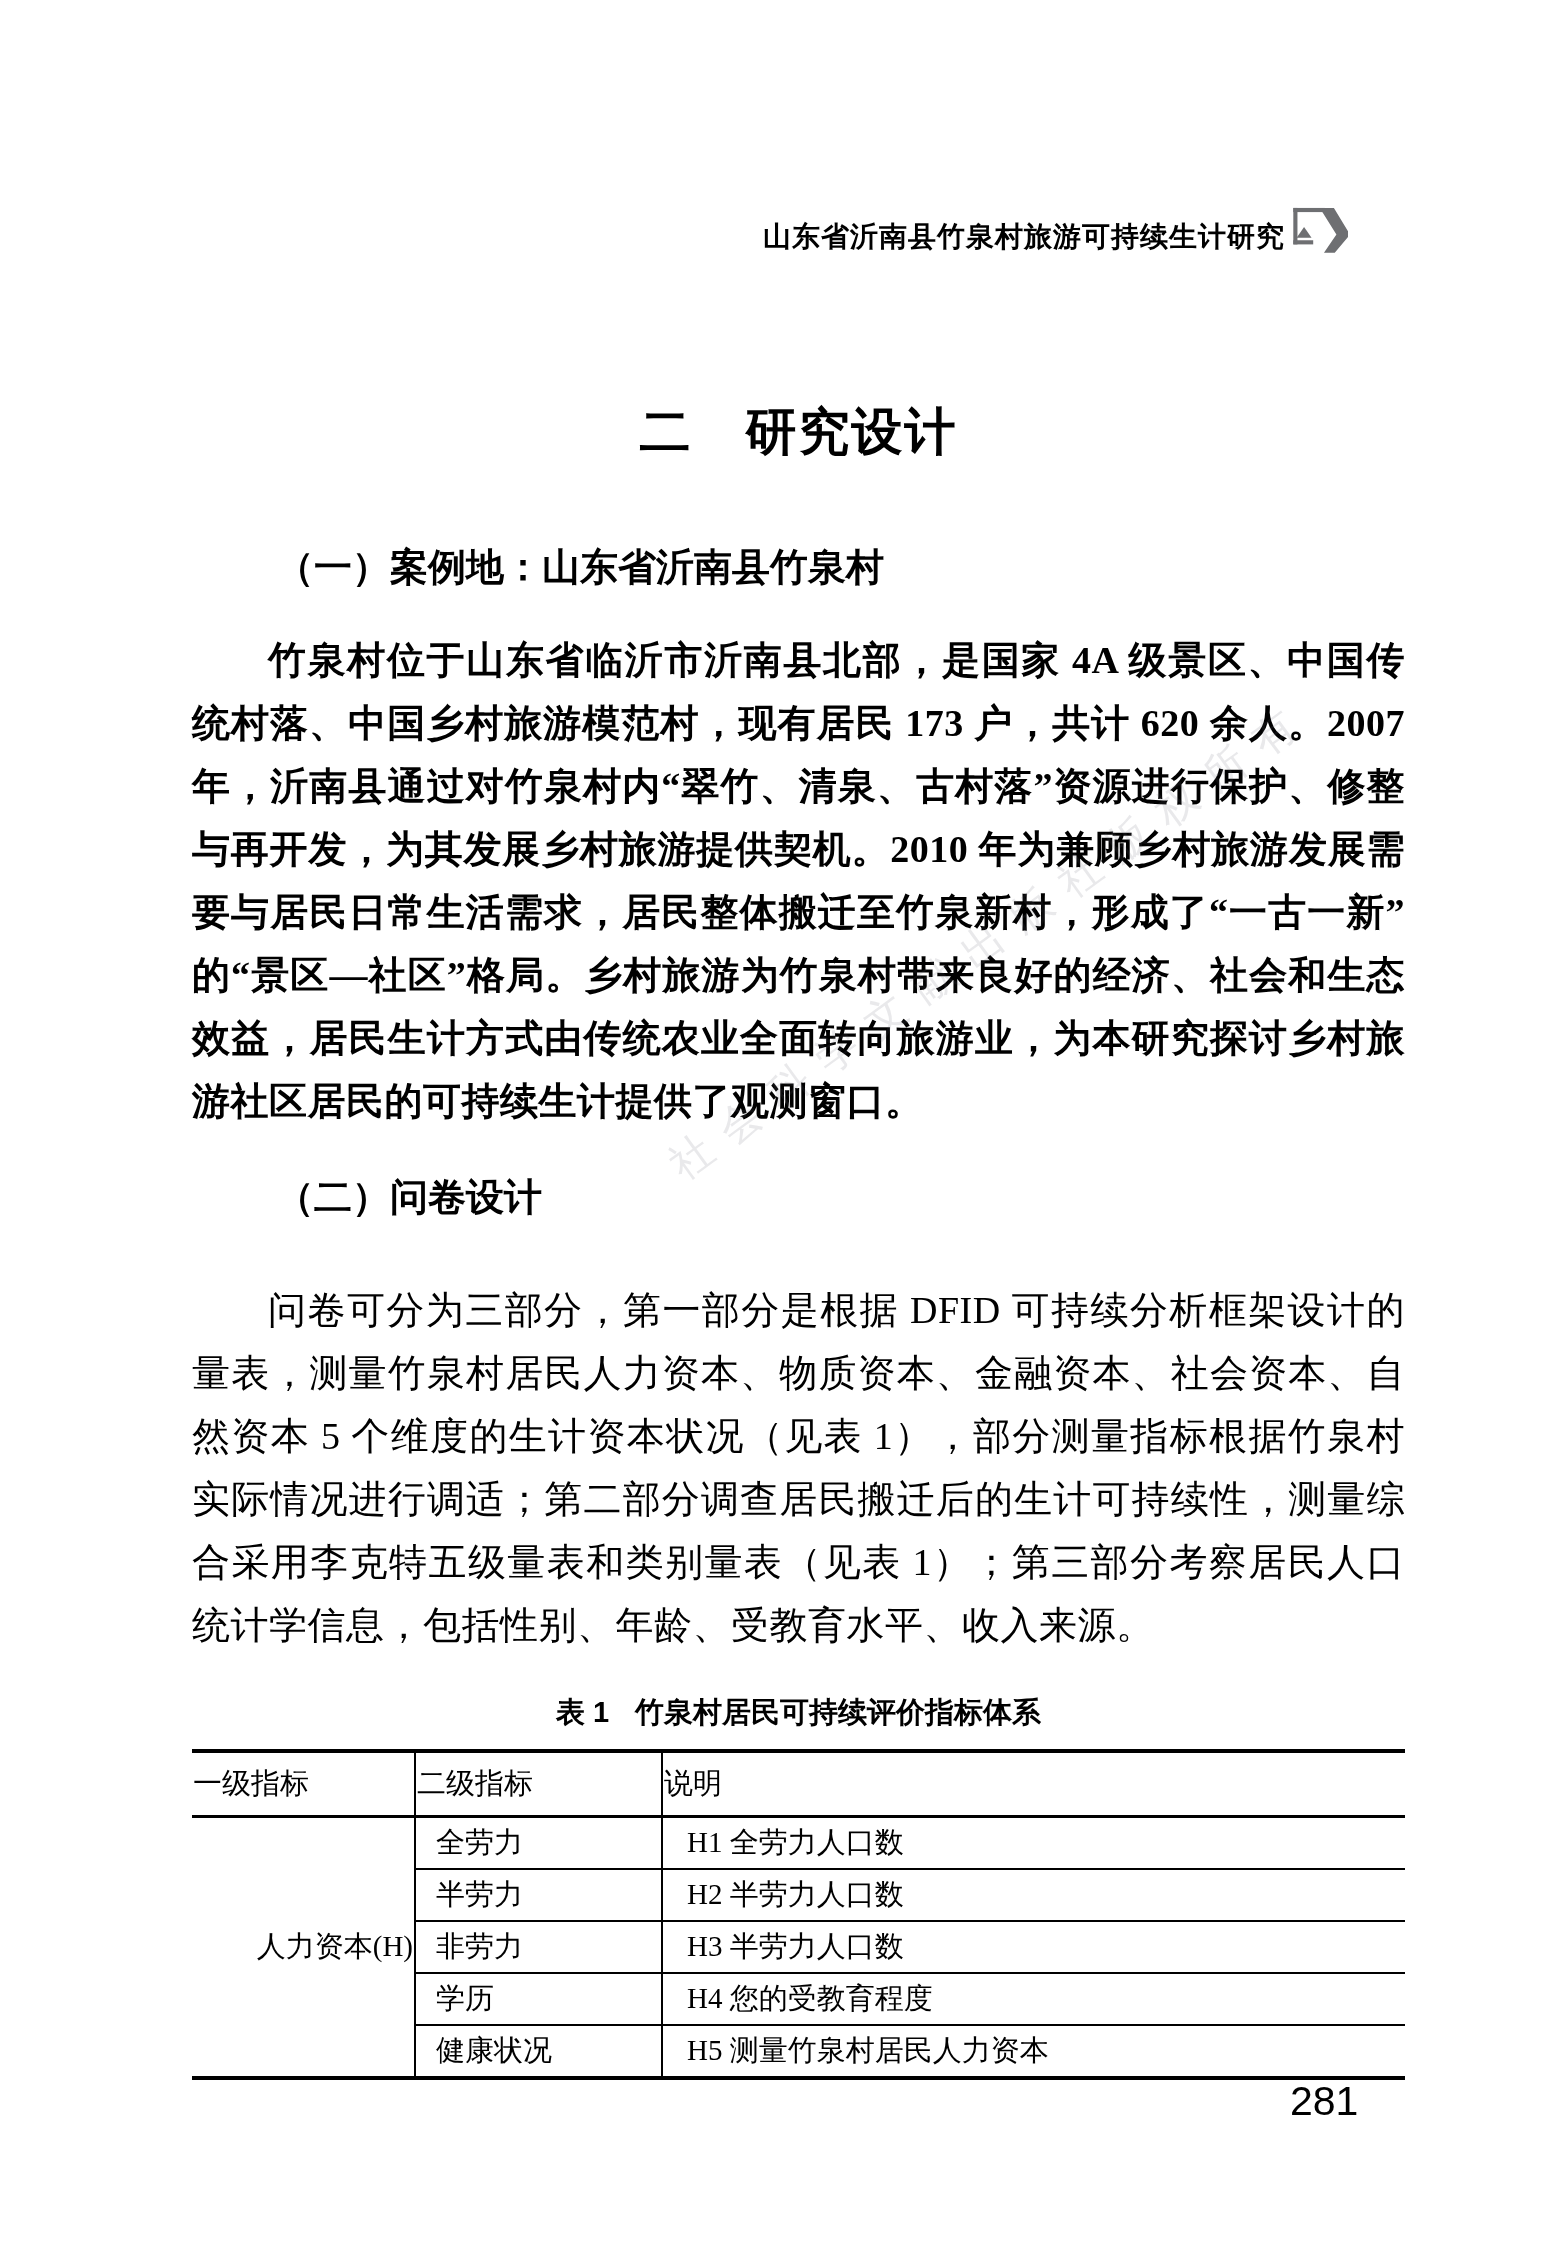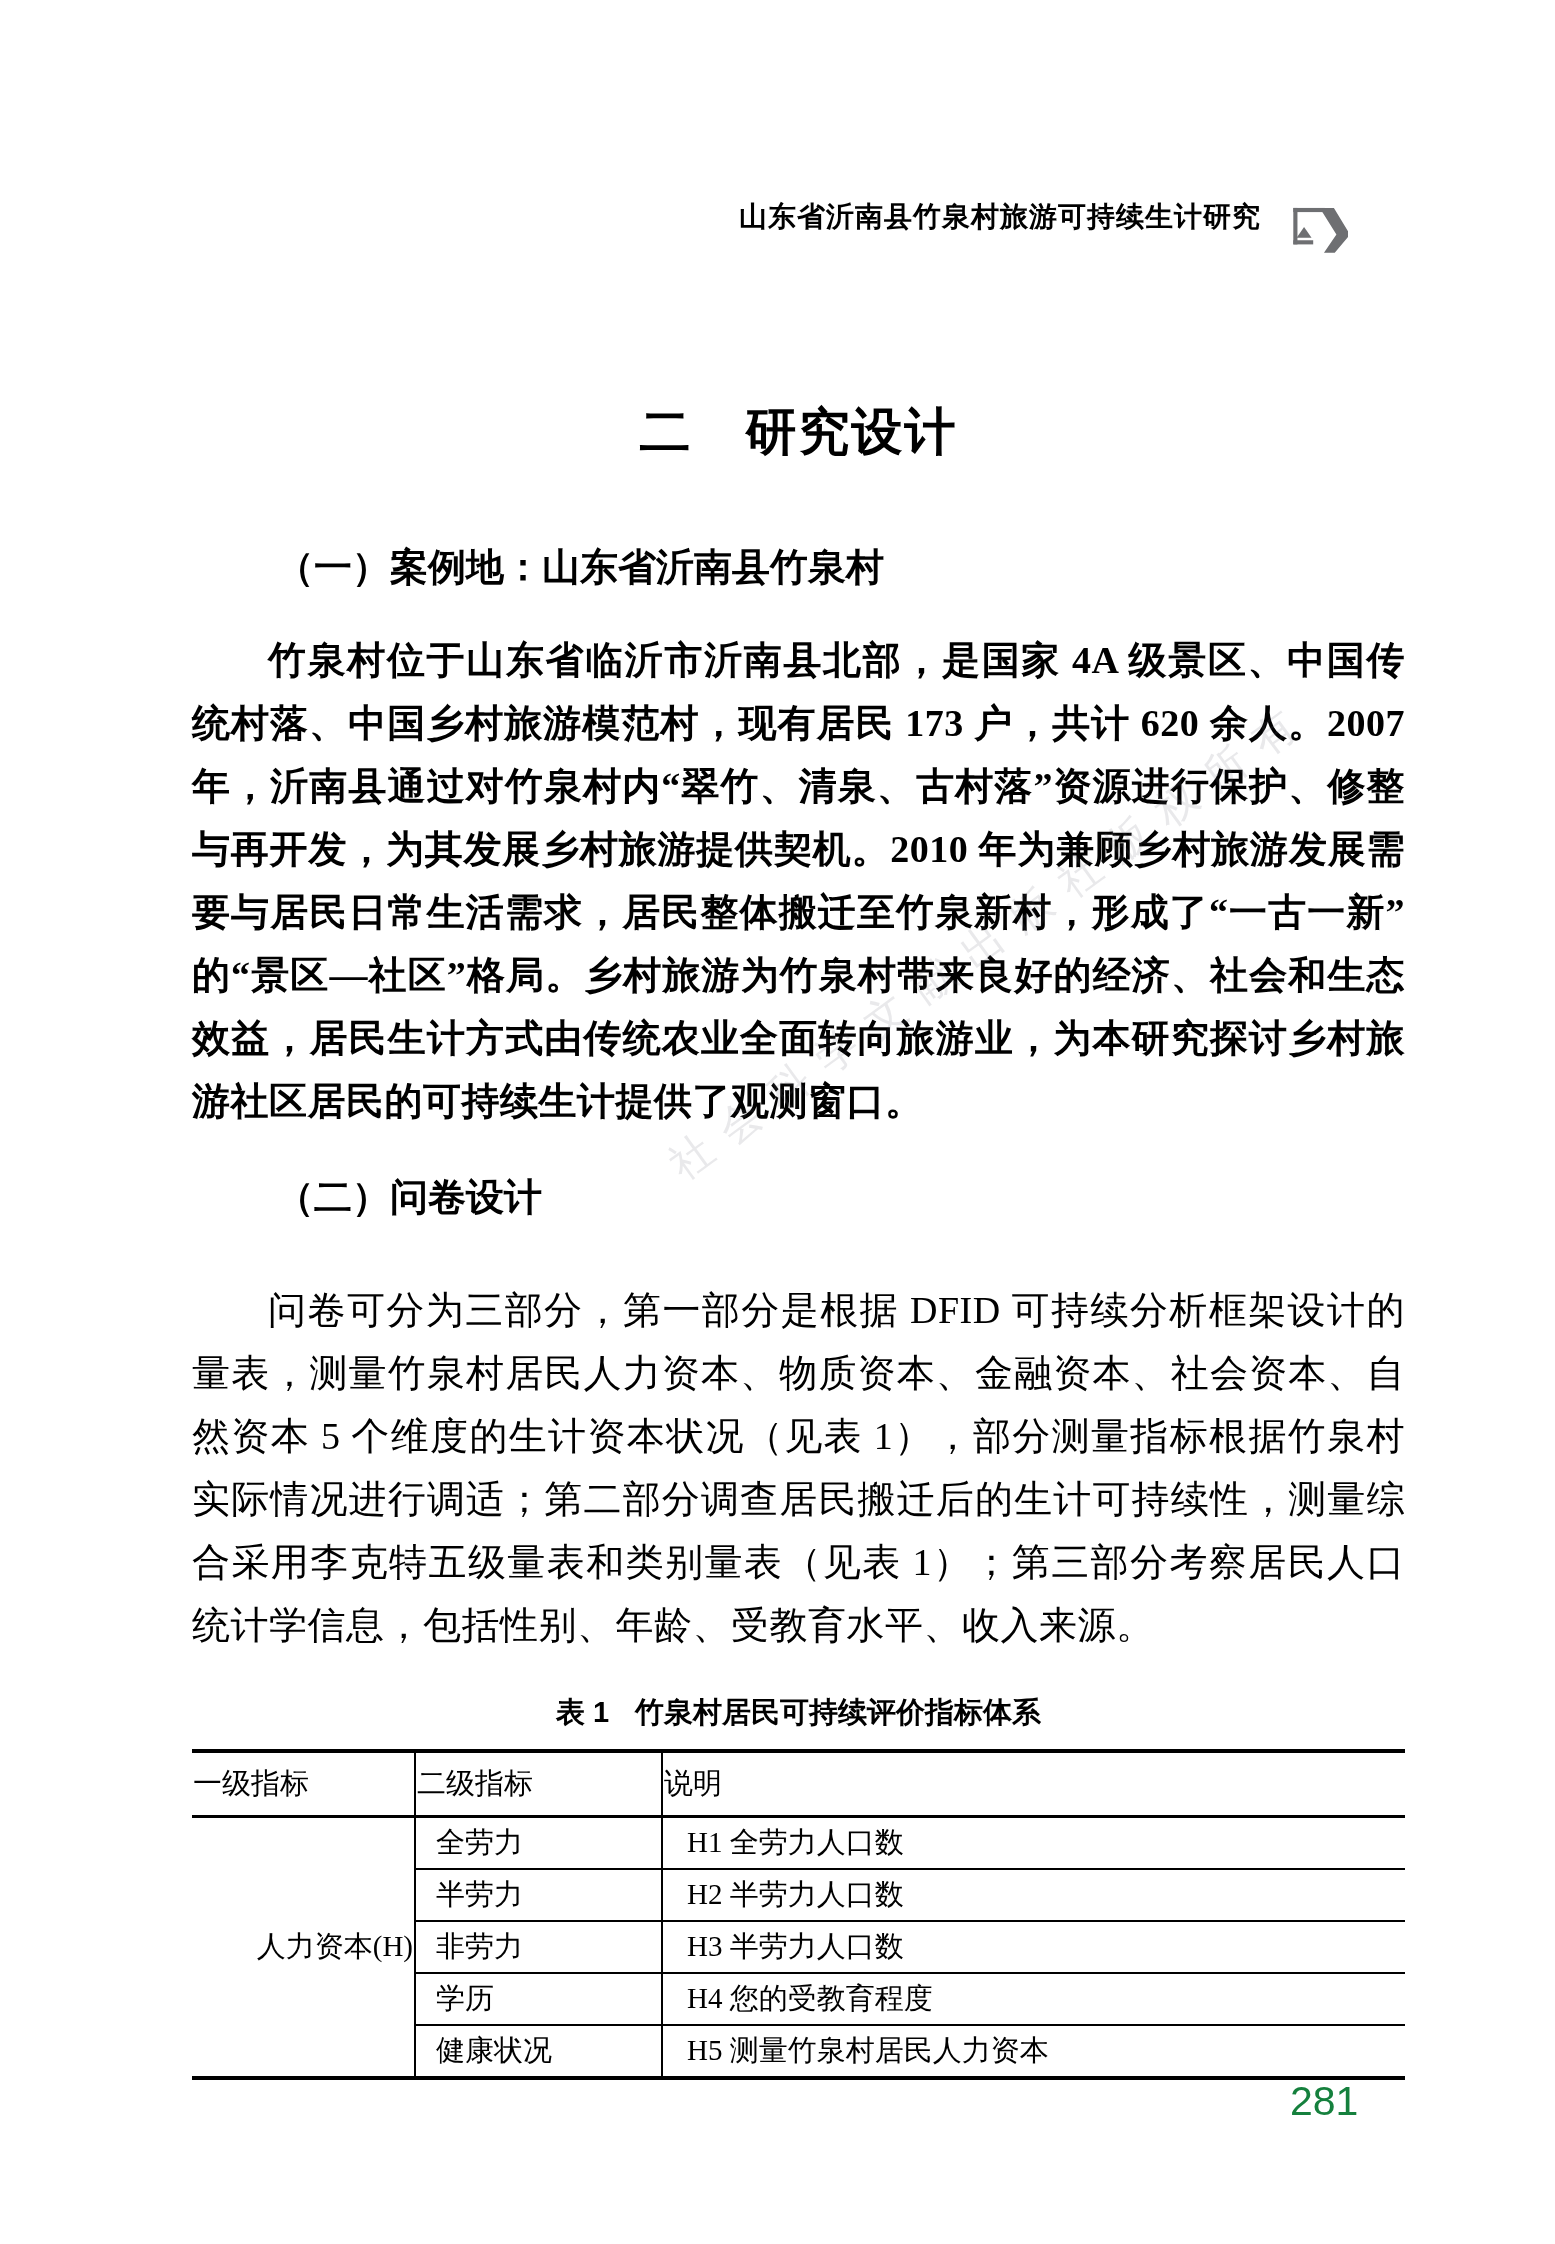--- a/index.html
+++ b/index.html
@@ -12,22 +12,22 @@
     padding: 198px 150px 0 192px;
     overflow: hidden;
     color: #000;
     font-family: "Liberation Serif", "DejaVu Serif", serif;
   }
 
   
   .header-row {
     display: flex;
     justify-content: flex-end;
-    align-items: flex-start;
-    gap: 24px;
+    align-items: flex-end;
+    gap: 0;
     padding-right: 52px;
     height: 58px;
   }
   .running-title {
     font-family: "Liberation Sans", "DejaVu Sans", sans-serif;
     font-weight: bold;
     font-size: 28px;
     letter-spacing: 1px;
     white-space: nowrap;
   }
@@ -113,21 +113,21 @@
     color: rgba(100,100,115,0.14);
     pointer-events: none;
   }
 
   
   .page-number {
     position: absolute;
     left: 1290px; top: 2078px;
     font-family: "Liberation Sans", "DejaVu Sans", sans-serif;
     font-size: 41px;
-    color: #15803d;
+    color: #000000;
   }
 </style>
 </head>
 <body>
 
 <div class="page">
 
   <div class="header-row">
     <span class="running-title">山东省沂南县竹泉村旅游可持续生计研究</span>
     <span>

